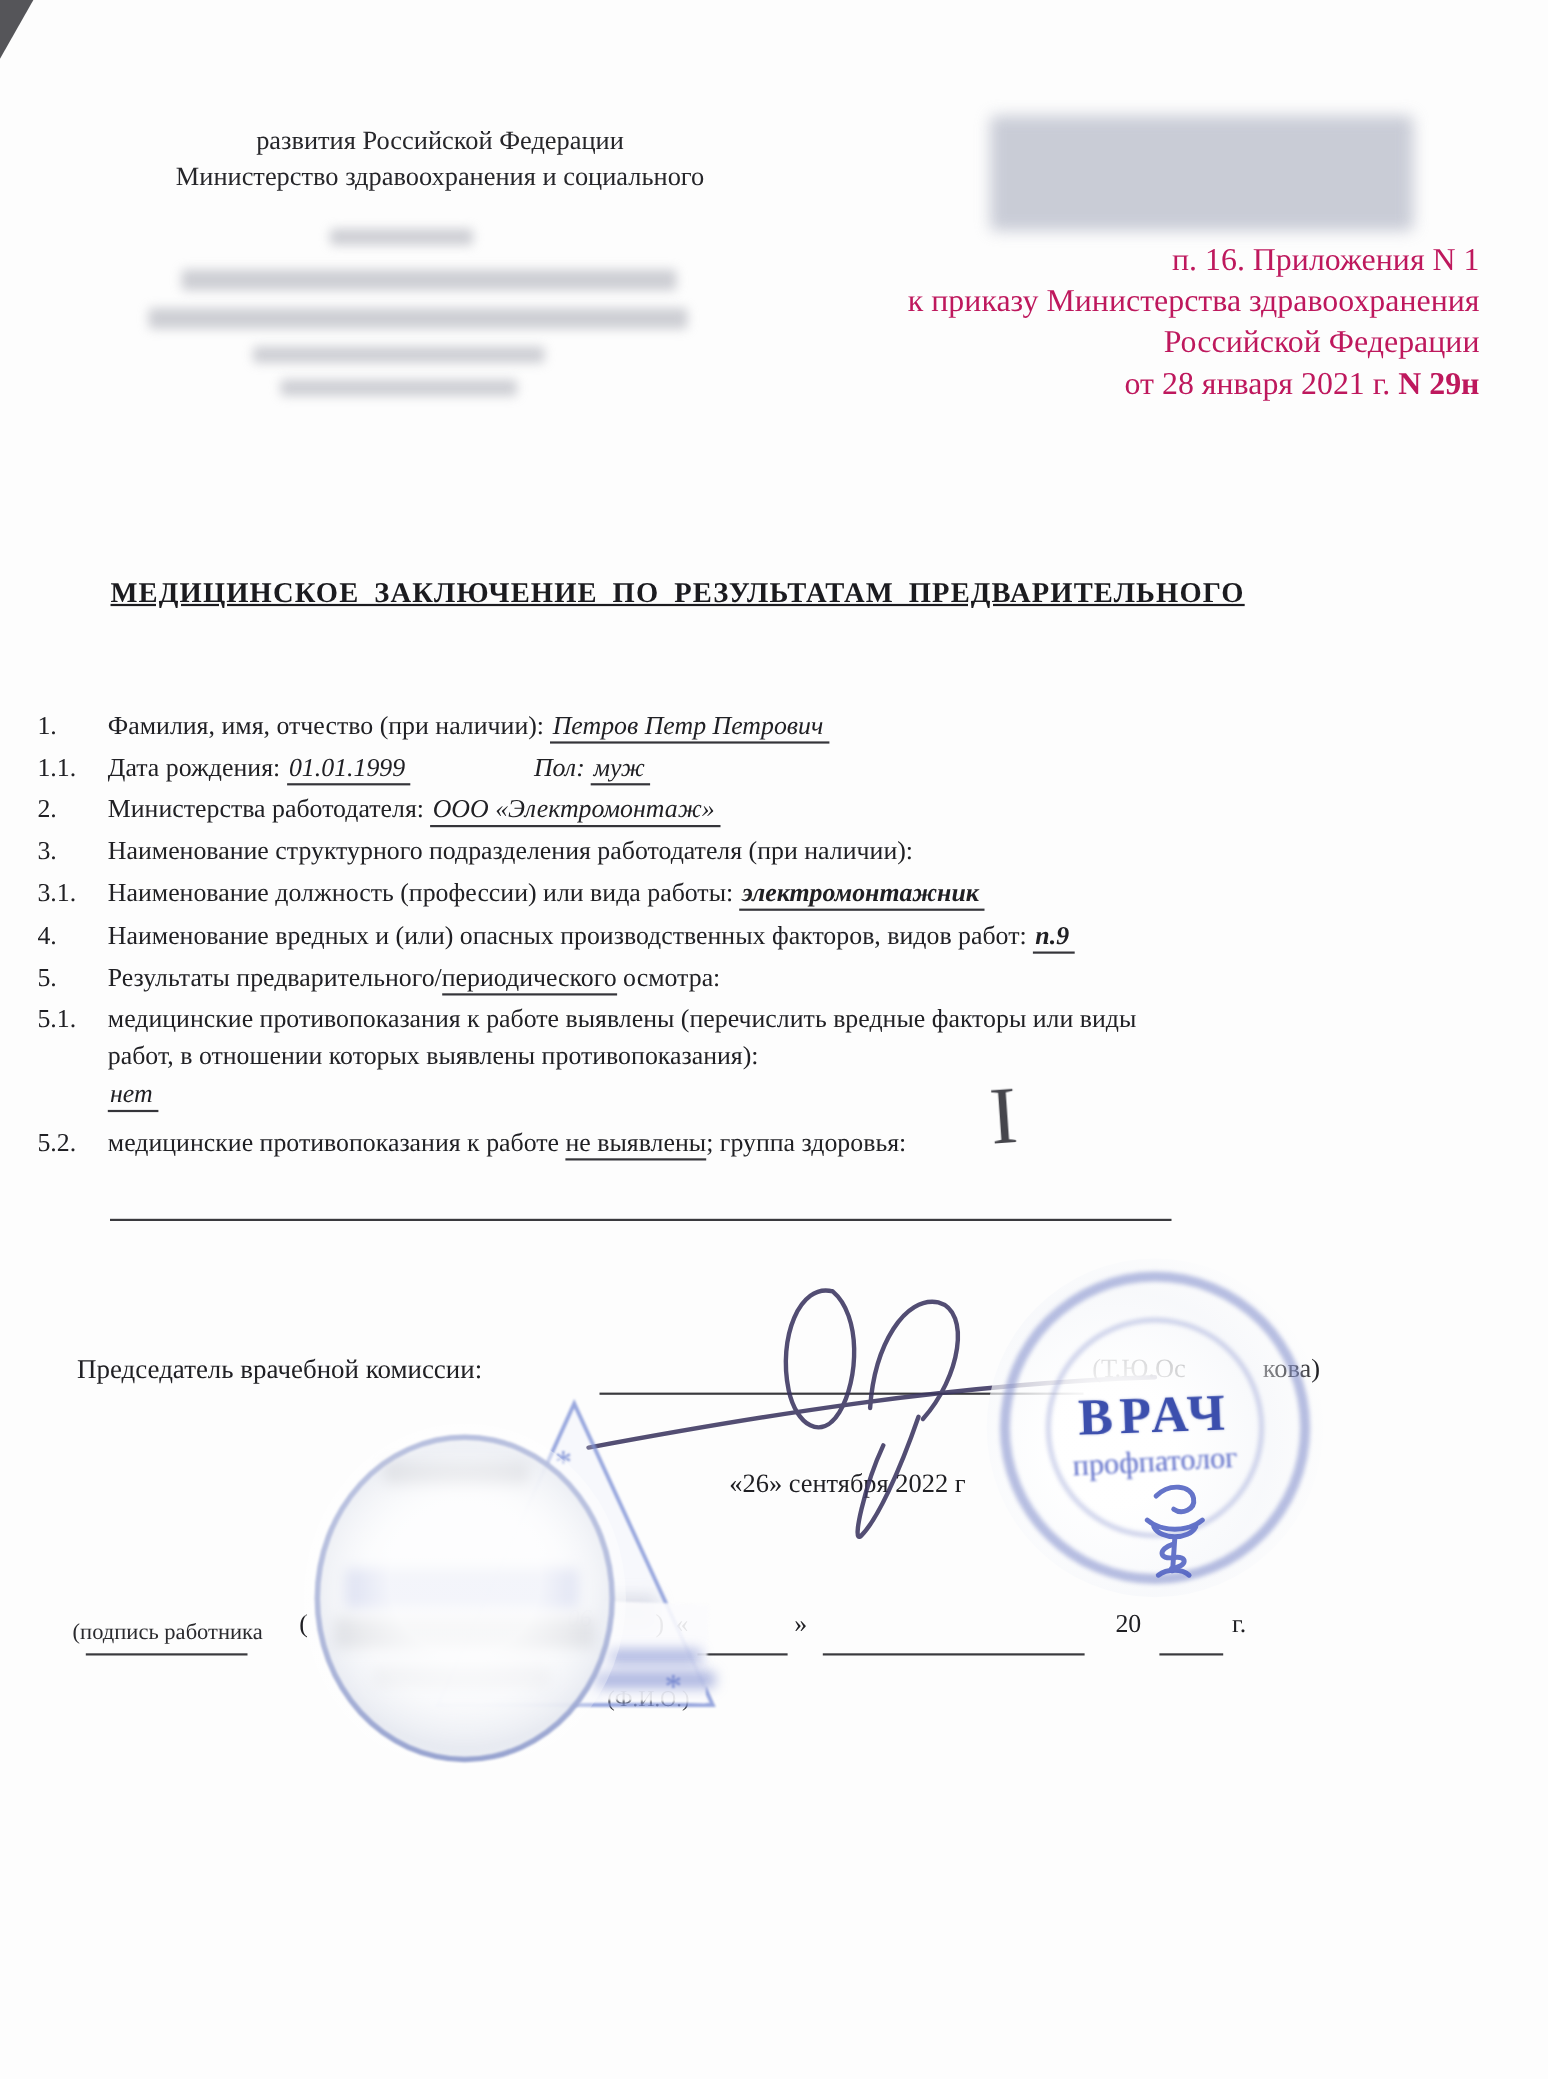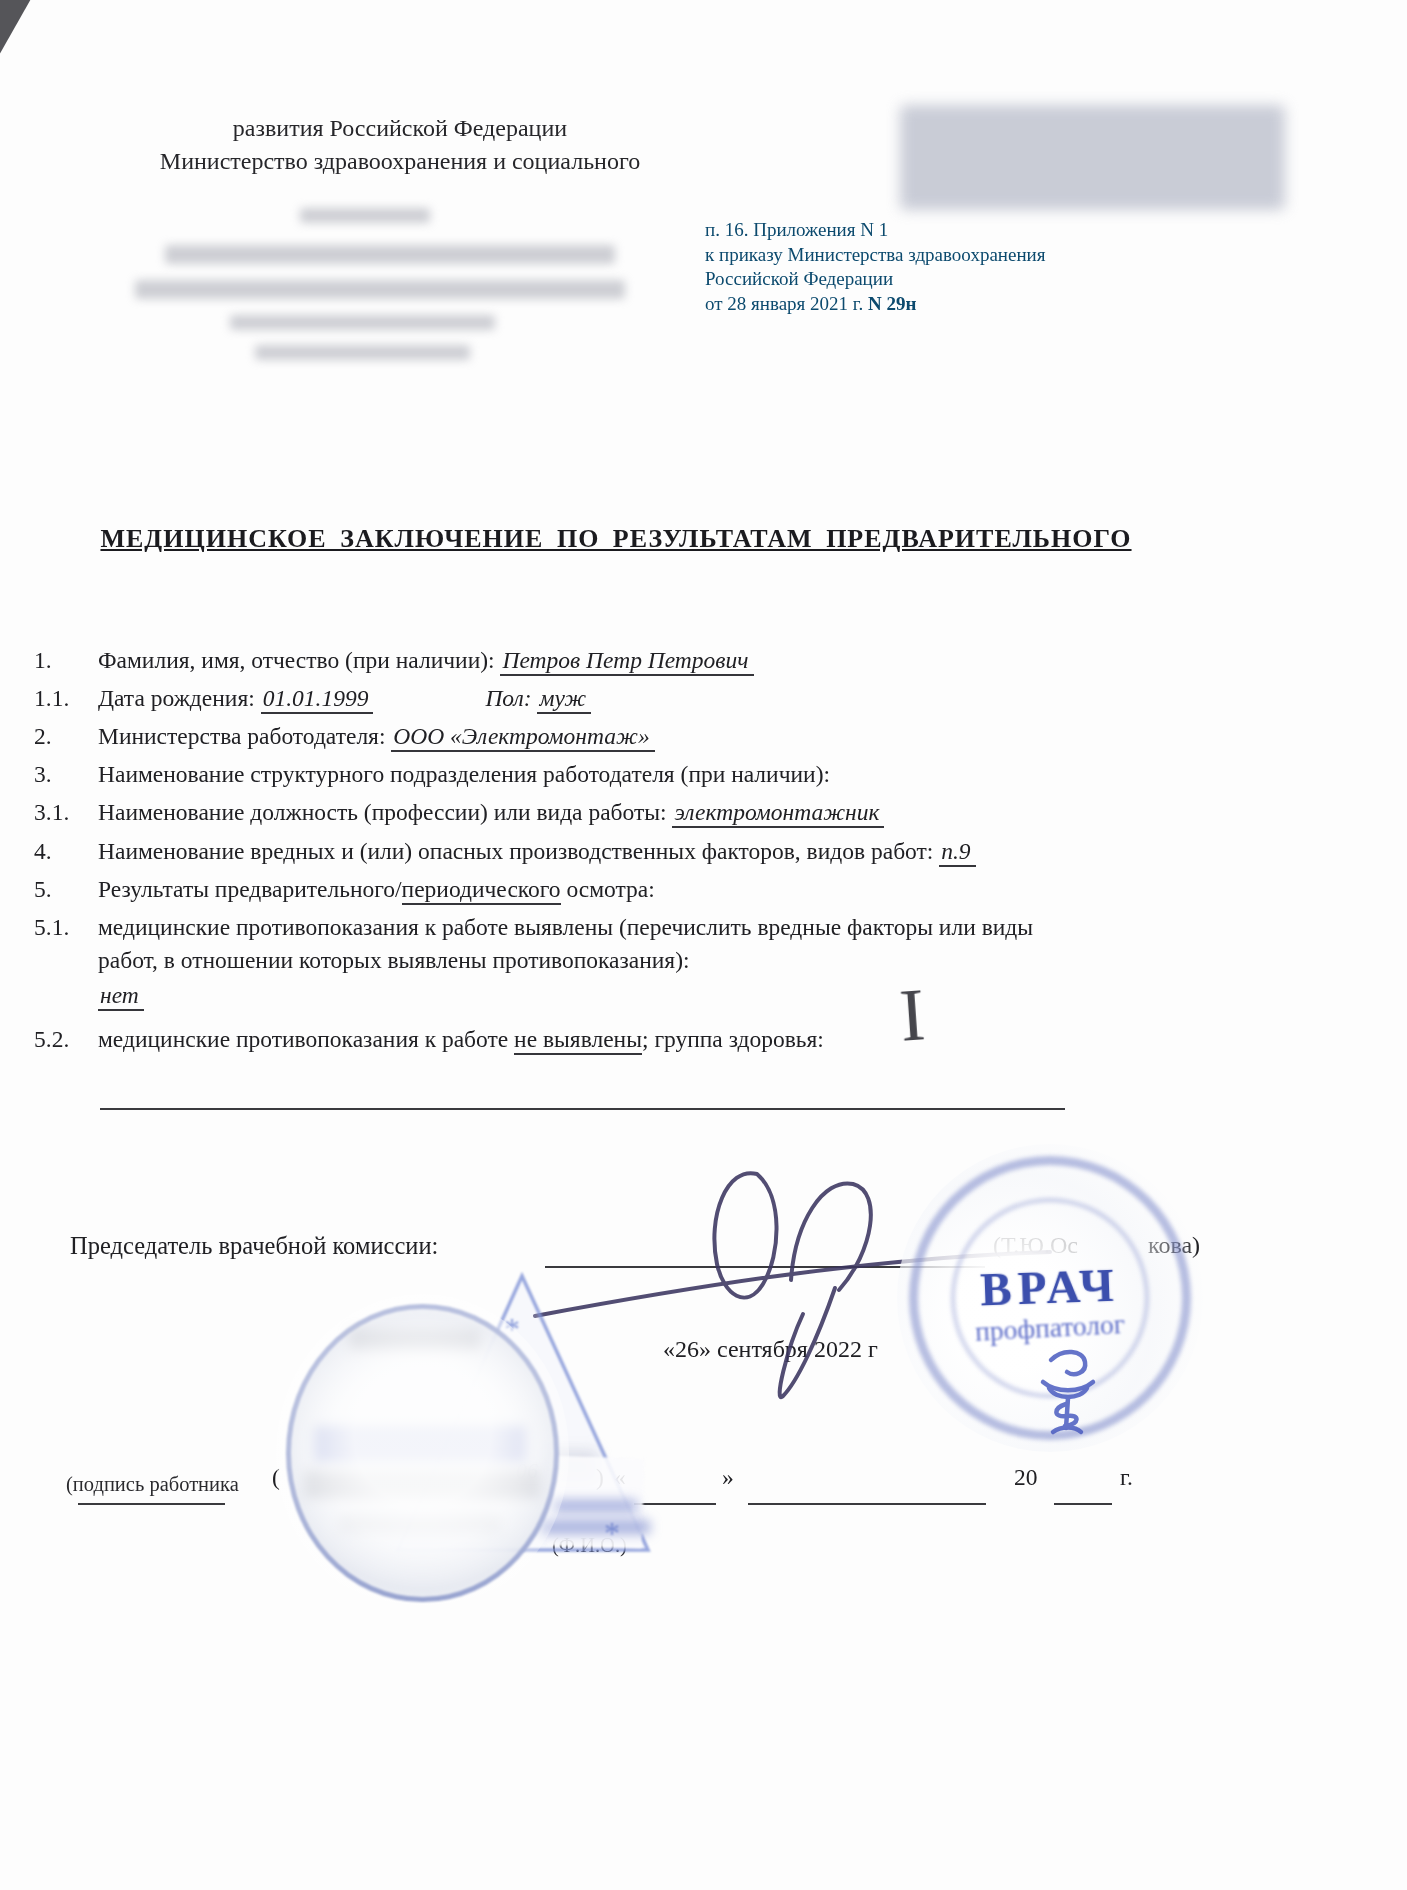--- a/index.html
+++ b/index.html
@@ -6,26 +6,26 @@
   .page{
     position:relative;width:1407px;height:1890px;margin:0 auto;
     background:#fdfdfd;overflow:hidden;
     font-family:"Liberation Serif", serif;color:#202024;
   }
   .abs{position:absolute;}
   .t{font-size:23.5px;line-height:1.35;}
   .small{font-size:20.5px;color:#2a2a2e;}
   .num{display:inline-block;width:64px;}
   .val{font-style:italic;border-bottom:2px solid #35353a;padding:0 5px 1px 2px;}
-  .val-b{font-weight:normal;}
+  .val-b{font-weight:bold;}
   .u{border-bottom:2px solid #35353a;padding-bottom:1px;}
   .blurbar{background:#a6a8b2;filter:blur(5px);opacity:.55;border-radius:3px;}
   .line{border-top:2.5px solid #3a3a3e;height:0;}
   .ministry{font-size:24px;line-height:1.38;text-align:center;color:#26262a;}
-  .orderref{font-size:19px;line-height:1.3;text-align:left;color:#0c4a6e;}
+  .orderref{font-size:29px;line-height:1.3;text-align:right;color:#be185d;}
   .title{font-weight:bold;font-size:26px;letter-spacing:1px;word-spacing:6px;text-align:center;color:#1b1b1f;}
   .fog{border-radius:50%;pointer-events:none;}
   .stamp-ring{border-radius:50%;}
   .stamp-blue-text{font-weight:bold;color:#3c4fad;text-shadow:0 0 2px rgba(60,79,173,.45);}
   .redact-blob{background:#b8bcca;filter:blur(7px);opacity:.75;border-radius:5px;}
   .bluebar{background:rgba(96,115,196,.55);filter:blur(6px);border-radius:4px;}
   .graybar{background:rgba(145,149,162,.5);filter:blur(6px);border-radius:4px;}
 </style>
 </head>
 <body>

